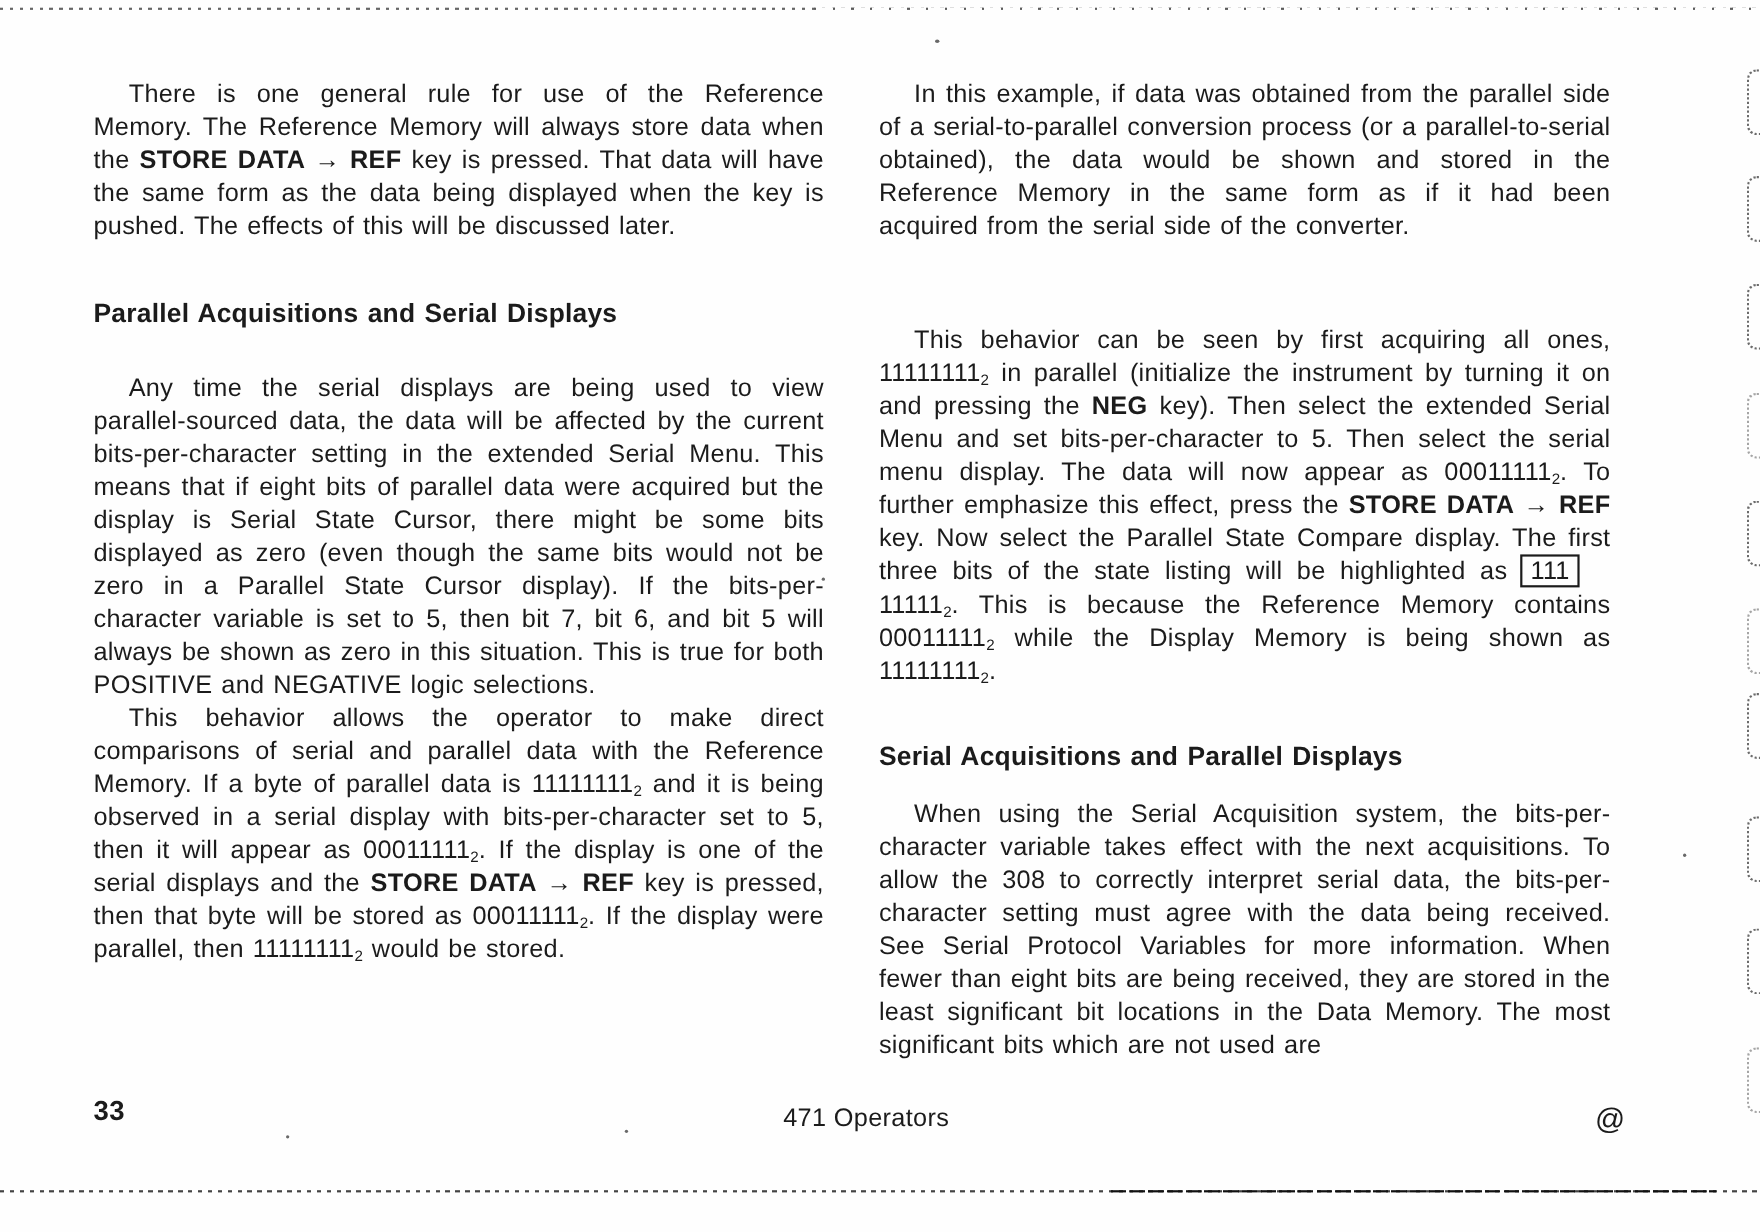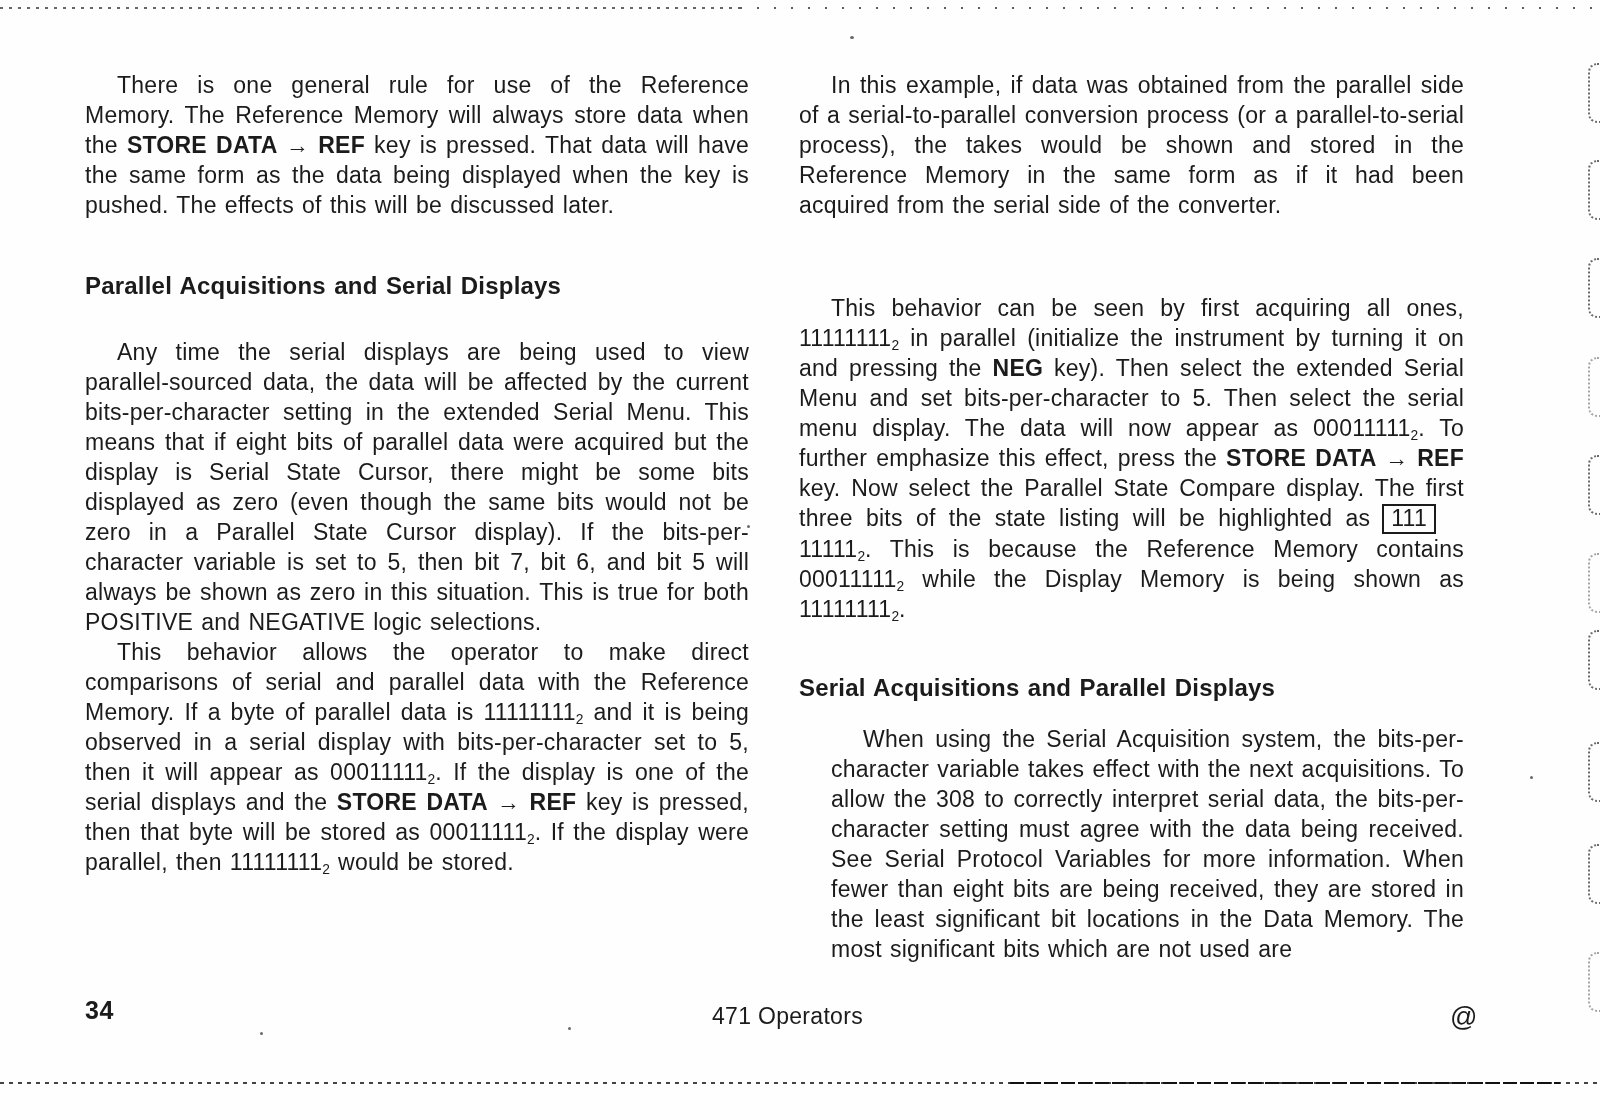--- a/index.html
+++ b/index.html
@@ -66,21 +66,21 @@
   .col h3 {
     margin: 0; font-size: 24px; line-height: 30px; font-weight: bold;
     text-align: left; letter-spacing: 0.2px;
   }
 
   #lp2 { margin-top: 36px; }
   #lp3 { }
   #lh1 { margin-top: 51px; }
   #rp2 { margin-top: 73px; }
   #rh1 { margin-top: 49px; }
-  #rp3 { margin-top: 21px; margin-left: 32px; }
+  #rp3 { margin-top: 21px; }
 
   .b { font-weight: bold; }
   sub { font-size: 60%; line-height: 0; vertical-align: -4px; letter-spacing: 0; }
   .boxed {
     display: inline-block;
     border: 2px solid #1b1b1b;
     padding: 0 7px 1px 7px;
     margin: 0 28px 0 12px;
     line-height: 25px;
     text-indent: 0;
@@ -109,27 +109,27 @@
   <div class="edge-top-sparse"></div>
 
   <section class="col col-left">
     <p id="lp1"><span>There is one general rule for use of the Reference Memory. The Reference Memory will always store data when the </span><span class="b">STORE DATA → REF</span><span> key is pressed. That data will have the same form as the data being displayed when the key is pushed. The effects of this will be discussed later.</span></p>
     <h3 id="lh1">Parallel Acquisitions and Serial Displays</h3>
     <p id="lp2"><span>Any time the serial displays are being used to view parallel-sourced data, the data will be affected by the current bits-per-character setting in the extended Serial Menu. This means that if eight bits of parallel data were acquired but the display is Serial State Cursor, there might be some bits displayed as zero (even though the same bits would not be zero in a Parallel State Cursor display). If the bits-per-character variable is set to 5, then bit 7, bit 6, and bit 5 will always be shown as zero in this situation. This is true for both POSITIVE and NEGATIVE logic selections.</span></p>
     <p id="lp3"><span>This behavior allows the operator to make direct comparisons of serial and parallel data with the Reference Memory. If a byte of parallel data is 11111111</span><sub>2</sub><span> and it is being observed in a serial display with bits-per-character set to 5, then it will appear as 00011111</span><sub>2</sub><span>. If the display is one of the serial displays and the </span><span class="b">STORE DATA → REF</span><span> key is pressed, then that byte will be stored as 00011111</span><sub>2</sub><span>. If the display were parallel, then 11111111</span><sub>2</sub><span> would be stored.</span></p>
   </section>
 
   <section class="col col-right">
-    <p id="rp1"><span>In this example, if data was obtained from the parallel side of a serial-to-parallel conversion process (or a parallel-to-serial process), the takes would be shown and stored in the Reference Memory in the same form as if it had been acquired from the serial side of the converter.</span></p>
+    <p id="rp1"><span>In this example, if data was obtained from the parallel side of a serial-to-parallel conversion process (or a parallel-to-serial obtained), the data would be shown and stored in the Reference Memory in the same form as if it had been acquired from the serial side of the converter.</span></p>
     <p id="rp2"><span>This behavior can be seen by first acquiring all ones, 11111111</span><sub>2</sub><span> in parallel (initialize the instrument by turning it on and pressing the </span><span class="b">NEG</span><span> key). Then select the extended Serial Menu and set bits-per-character to 5. Then select the serial menu display. The data will now appear as 00011111</span><sub>2</sub><span>. To further emphasize this effect, press the </span><span class="b">STORE DATA → REF</span><span> key. Now select the Parallel State Compare display. The first three bits of the state listing will be highlighted as</span><span class="boxed">111</span><span>11111</span><sub>2</sub><span>. This is because the Reference Memory contains 00011111</span><sub>2</sub><span> while the Display Memory is being shown as 11111111</span><sub>2</sub><span>.</span></p>
     <h3 id="rh1">Serial Acquisitions and Parallel Displays</h3>
     <p id="rp3"><span>When using the Serial Acquisition system, the bits-per-character variable takes effect with the next acquisitions. To allow the 308 to correctly interpret serial data, the bits-per-character setting must agree with the data being received. See Serial Protocol Variables for more information. When fewer than eight bits are being received, they are stored in the least significant bit locations in the Data Memory. The most significant bits which are not used are</span></p>
   </section>
 
-  <div class="pageno">34</div>
+  <div class="pageno">33</div>
   <div class="doc-title">471 Operators</div>
   <div class="at-mark">@</div>
 
   <div class="bracket" style="top:63px"></div>
   <div class="bracket" style="top:160px"></div>
   <div class="bracket" style="top:258px"></div>
   <div class="bracket faint" style="top:357px"></div>
   <div class="bracket" style="top:455px"></div>
   <div class="bracket faint" style="top:553px"></div>
   <div class="bracket" style="top:630px"></div>

